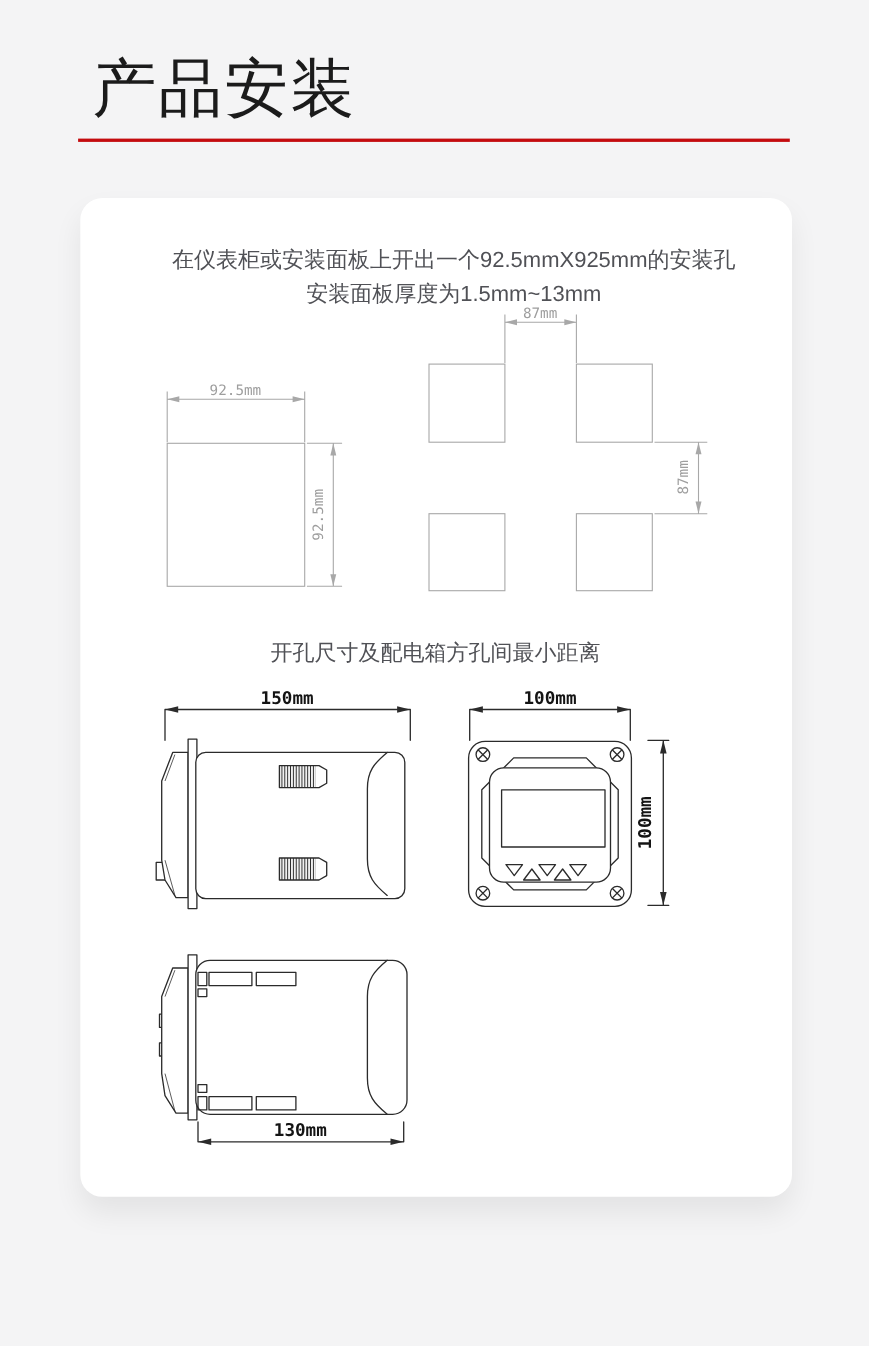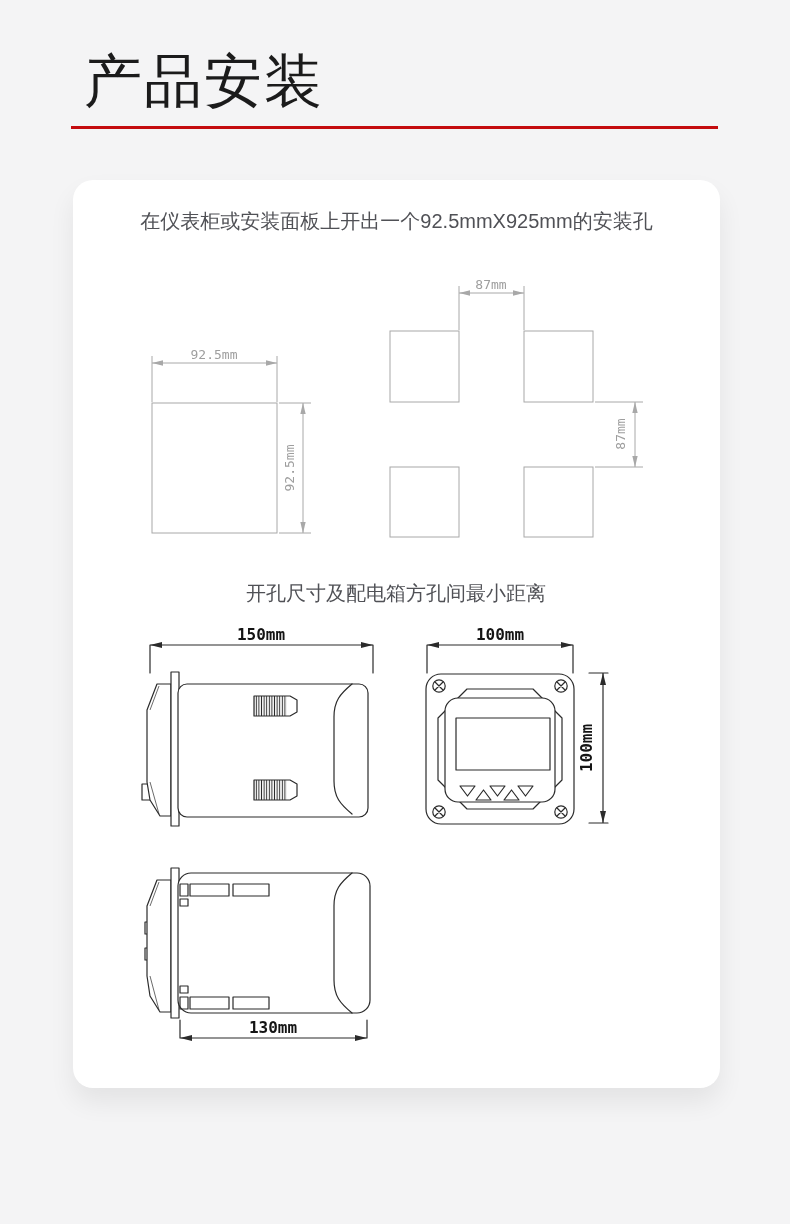--- a/index.html
+++ b/index.html
@@ -23,21 +23,21 @@
   }
   .content-card{
     position:absolute;left:73px;top:180px;
     width:647px;height:908px;
     background:#ffffff;border-radius:20px;
     box-shadow:0 14px 26px rgba(0,0,0,.07);
   }
   .intro{
     position:absolute;top:26px;left:0;width:100%;
     text-align:center;color:#505156;
-    font-size:20px;line-height:31px;margin:0;
+    font-size:20px;line-height:31px;margin:16px;
   }
   .drawing-svg{position:absolute;left:0;top:0;}
   
   .g-line{stroke:#a8a8a8;stroke-width:1;fill:none;}
   .g-fill{fill:#a8a8a8;stroke:none;}
   .g-text{fill:#9e9e9e;font-family:"DejaVu Sans Mono", monospace;font-size:13px;}
   .d-line{stroke:#2b2b2b;stroke-width:1.2;fill:none;stroke-linejoin:round;stroke-linecap:round;}
   .d-fill{fill:#2b2b2b;stroke:none;}
   .d-white{stroke:#2b2b2b;stroke-width:1.2;fill:#ffffff;stroke-linejoin:round;}
   .d-thin{stroke:#2b2b2b;stroke-width:.7;fill:none;}
@@ -46,20 +46,21 @@
 </style>
 </head>
 <body>
 
 <h1 class="page-title">产品安装</h1>
 <div class="title-divider"></div>
 
 <div class="content-card">
   <div class="intro">
     <div>在仪表柜或安装面板上开出一个92.5mmX925mm的安装孔</div>
+    <div>安装面板厚度为1.5mm~13mm</div>
   </div>
 
   <svg class="drawing-svg" width="647" height="908" viewBox="0 0 647 908" xmlns="http://www.w3.org/2000/svg">
     <defs>
       <pattern id="hatch" width="2.6" height="6" patternUnits="userSpaceOnUse">
         <path d="M1.3,0 V6" stroke="#2b2b2b" stroke-width="1"></path>
       </pattern>
     </defs>
 
     <g>

